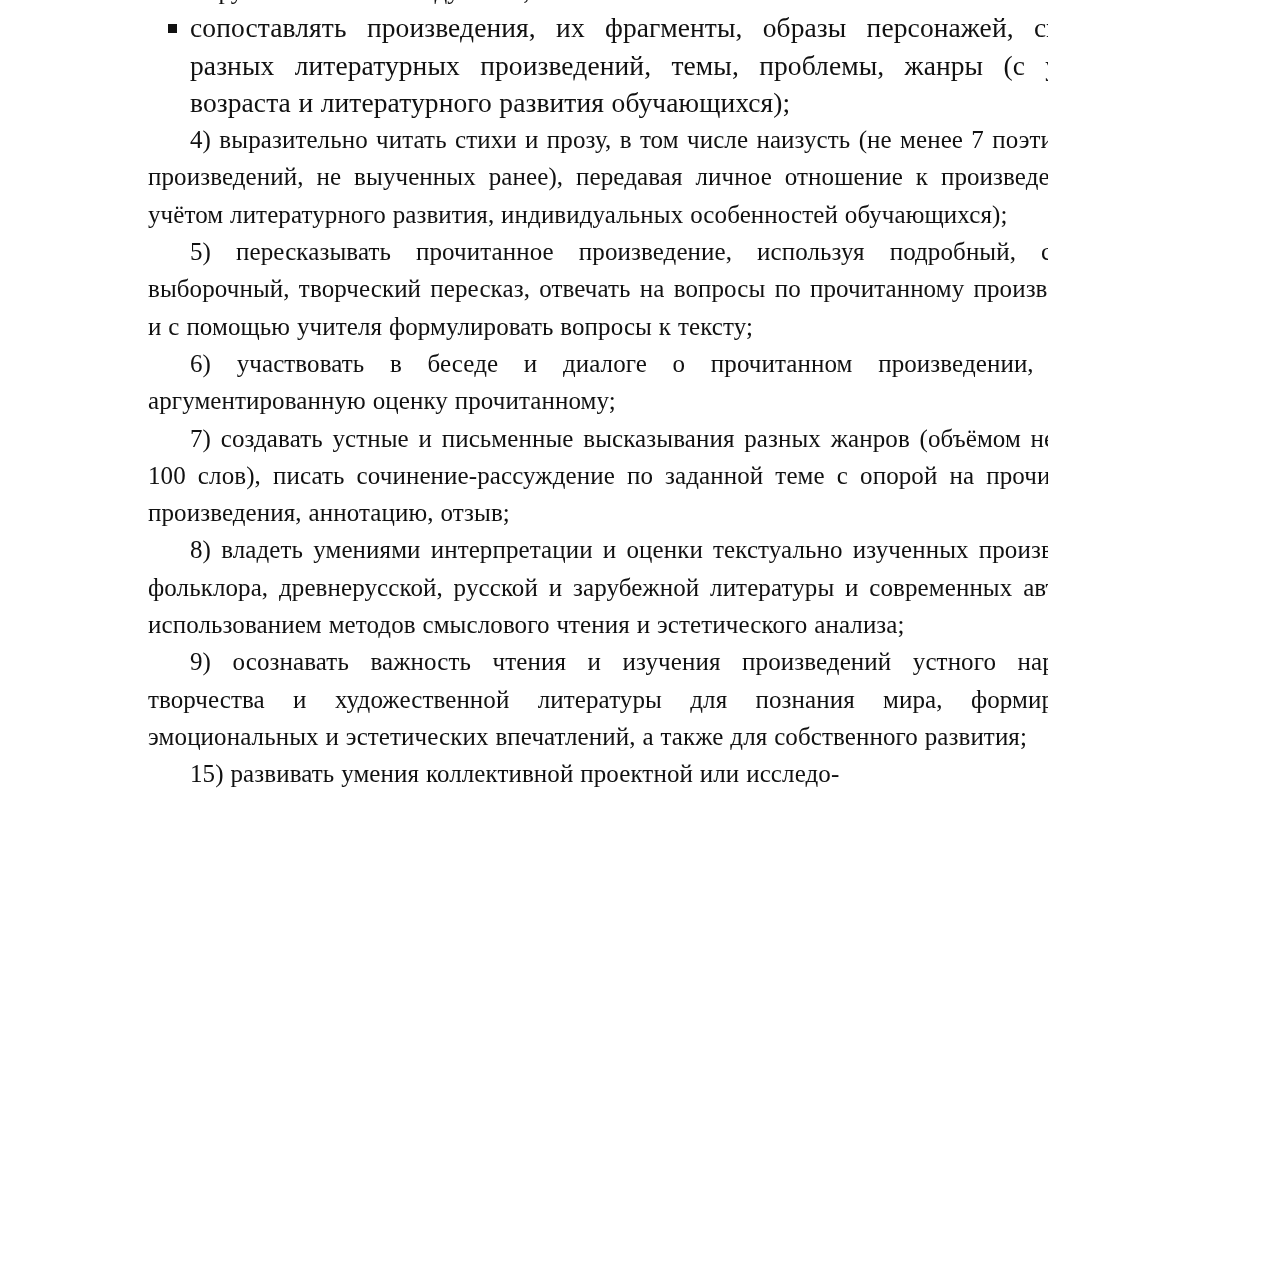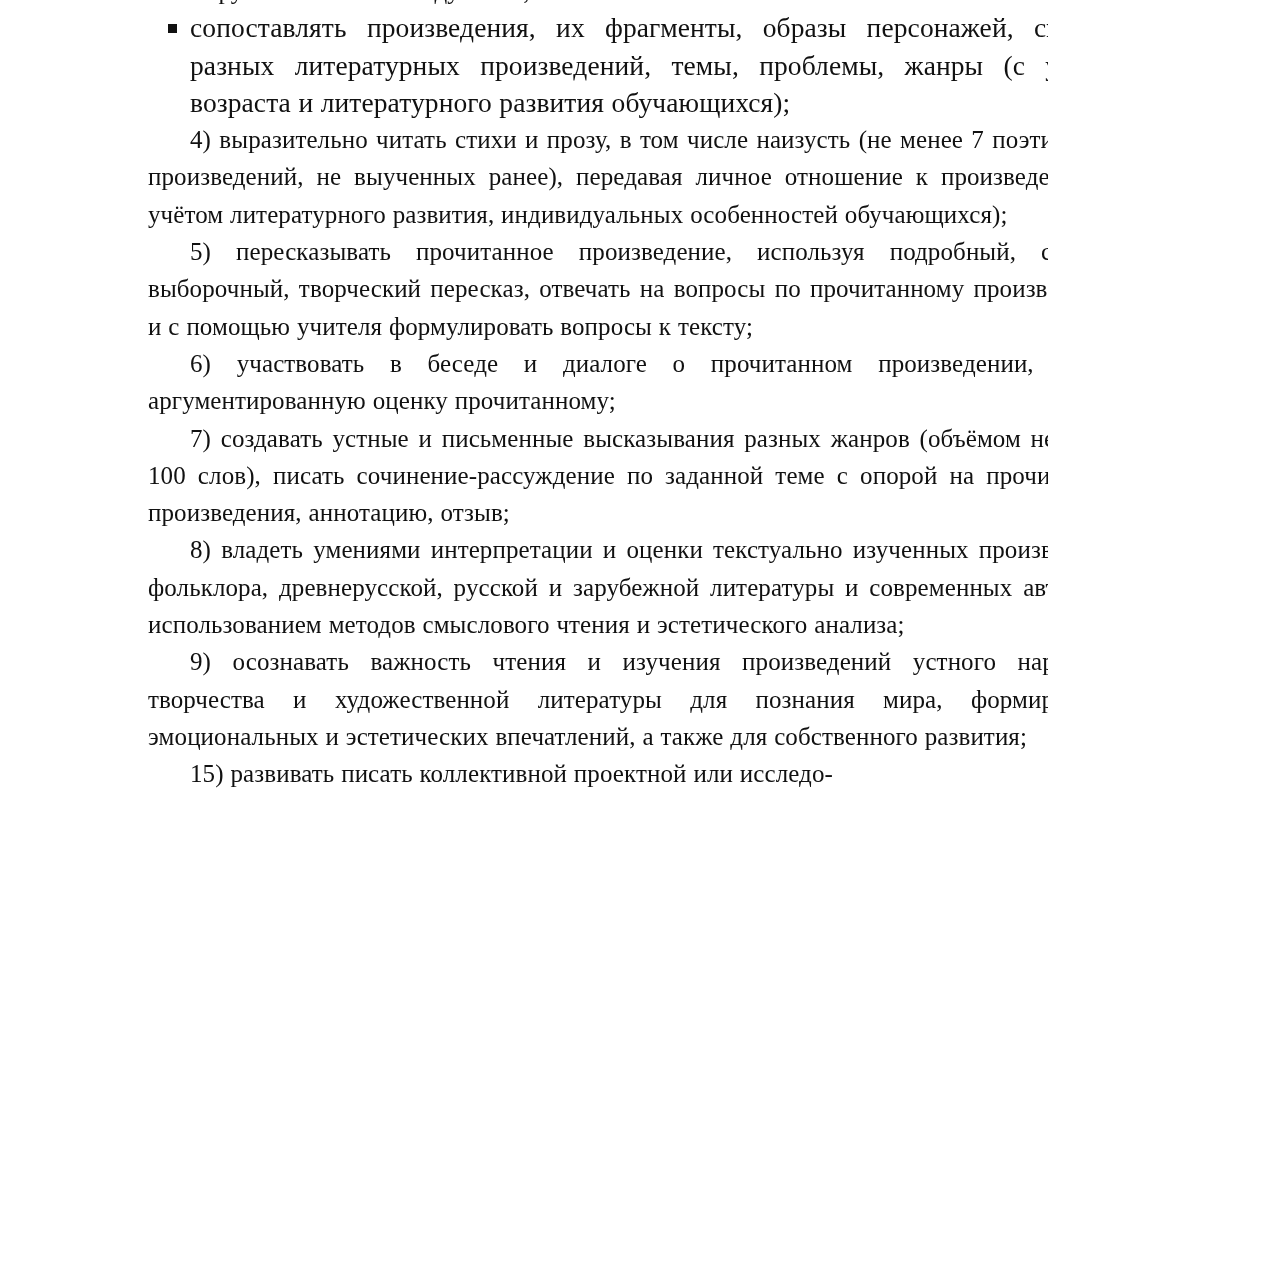--- a/index.html
+++ b/index.html
@@ -117,17 +117,17 @@
     <p class="para numbered">
       <span class="ws-tight">8)</span><span>&nbsp;</span><span>владеть умениями интерпретации и оценки текстуально изученных произведений фольклора, древнерусской, русской и зарубежной литературы и современных авторов с использованием методов смыслового чтения и эстетического анализа;</span>
     </p>
 
     <p class="para numbered">
       <span class="ws-tight">9)</span><span>&nbsp;</span><span>осознавать важность чтения и изучения произведений устного народного творчества и художественной литературы для познания мира, формирования эмоциональных и эстетических впечатлений, а также для собственного развития;</span>
     </p>
 
 
     <p class="para numbered clipped-bottom">
-      <span class="ws-tight">15)</span><span>&nbsp;</span><span>развивать писать коллективной проектной или исследо-</span>
+      <span class="ws-tight">15)</span><span>&nbsp;</span><span>развивать умения коллективной проектной или исследо-</span>
     </p>
 
   </div>
 </div>
 
 </body></html>

